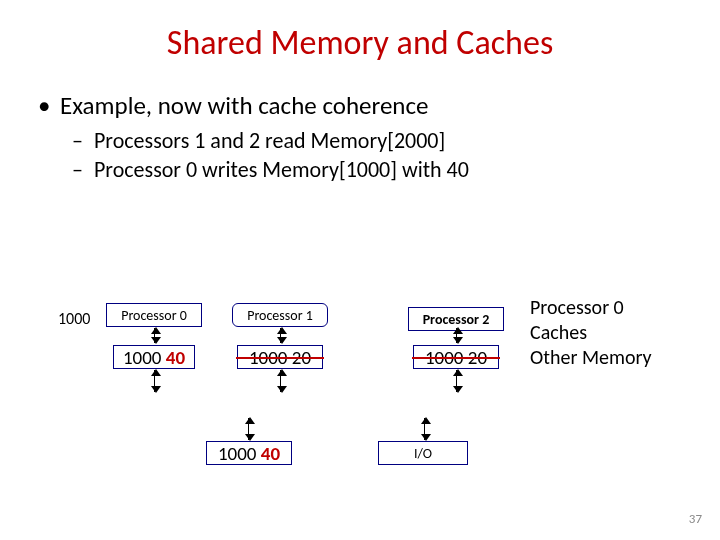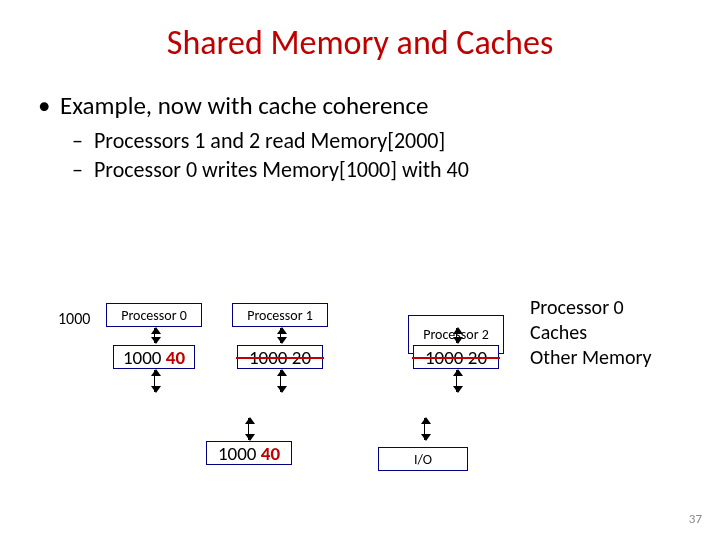--- a/index.html
+++ b/index.html
@@ -147,36 +147,36 @@
     </div>
     <div class="arrow-dbl" style="left:154px; top:33px; height:15px;"></div>
     <div class="box" style="left:113px; top:50px; width:82px; height:24px;">
       <span class="cache-val">
         <span class="mem-addr">1000</span>
         <span class="val40">40</span>
       </span>
     </div>
     <div class="arrow-dbl" style="left:154px; top:75px; height:22px;"></div>
 
-    <div class="box" style="left:232px; top:8px; width:96px; height:24px;">
+    <div class="box" style="left:232px; top:8px; width:96px; height:24px;border-radius:6px;">
       <span class="proc-label">
         <span>Processor</span>&nbsp;<span>1</span>
       </span>
     </div>
     <div class="arrow-dbl" style="left:280px; top:33px; height:15px;"></div>
     <div class="box" style="left:237px; top:50px; width:86px; height:24px;">
       <span class="cache-val">
         <span class="mem-addr">1000</span>
         <span class="val20">20</span>
       </span>
     </div>
     <div class="strike" style="left:236px; top:62px; width:88px;"></div>
     <div class="arrow-dbl" style="left:280px; top:75px; height:22px;"></div>
 
-    <div class="box" style="left:408px; top:20px; width:96px; height:39px;">
+    <div class="box" style="left:408px; top:12px; width:96px; height:24px;font-weight:bold;">
       <span class="proc-label">
         <span>Processor</span>&nbsp;<span>2</span>
       </span>
     </div>
     <div class="arrow-dbl" style="left:456px; top:33px; height:15px;"></div>
     <div class="box" style="left:413px; top:50px; width:86px; height:24px;">
       <span class="cache-val">
         <span class="mem-addr">1000</span>
         <span class="val20">20</span>
       </span>
@@ -188,21 +188,21 @@
     <div class="arrow-dbl" style="left:248px; top:123px; height:22px;"></div>
     <div class="arrow-dbl" style="left:424px; top:123px; height:22px;"></div>
 
     <div class="box" style="left:206px; top:146px; width:86px; height:24px;">
       <span class="cache-val">
         <span class="mem-addr">1000</span>
         <span class="val40">40</span>
       </span>
     </div>
 
-    <div class="box" style="left:378px; top:152px; width:90px; height:24px;">
+    <div class="box" style="left:378px; top:146px; width:90px; height:24px;">
       <span>I/O</span>
     </div>
 
     <div class="side-note" style="left:530px; top:0px;">
       <div>Processor 0</div>
       <div>Caches</div>
       <div>Other Memory</div>
     </div>
 
   </div>

